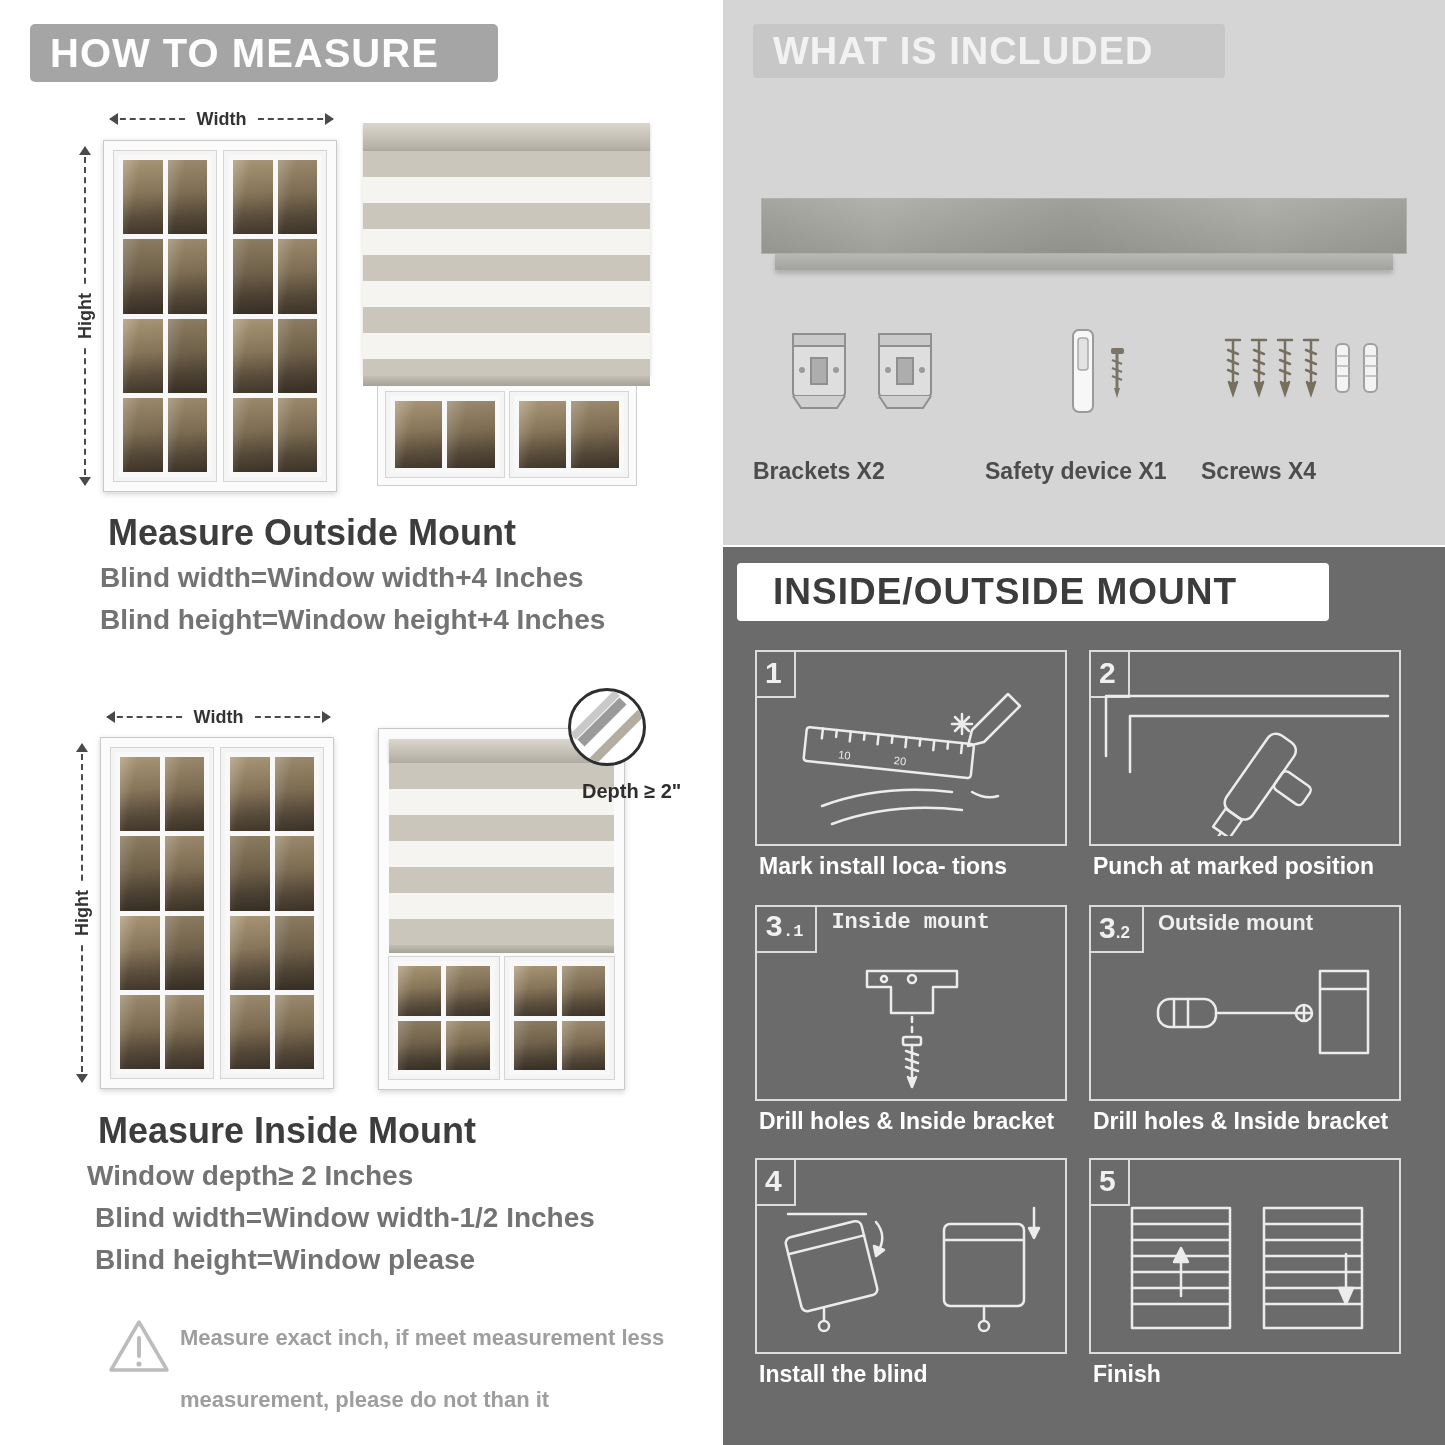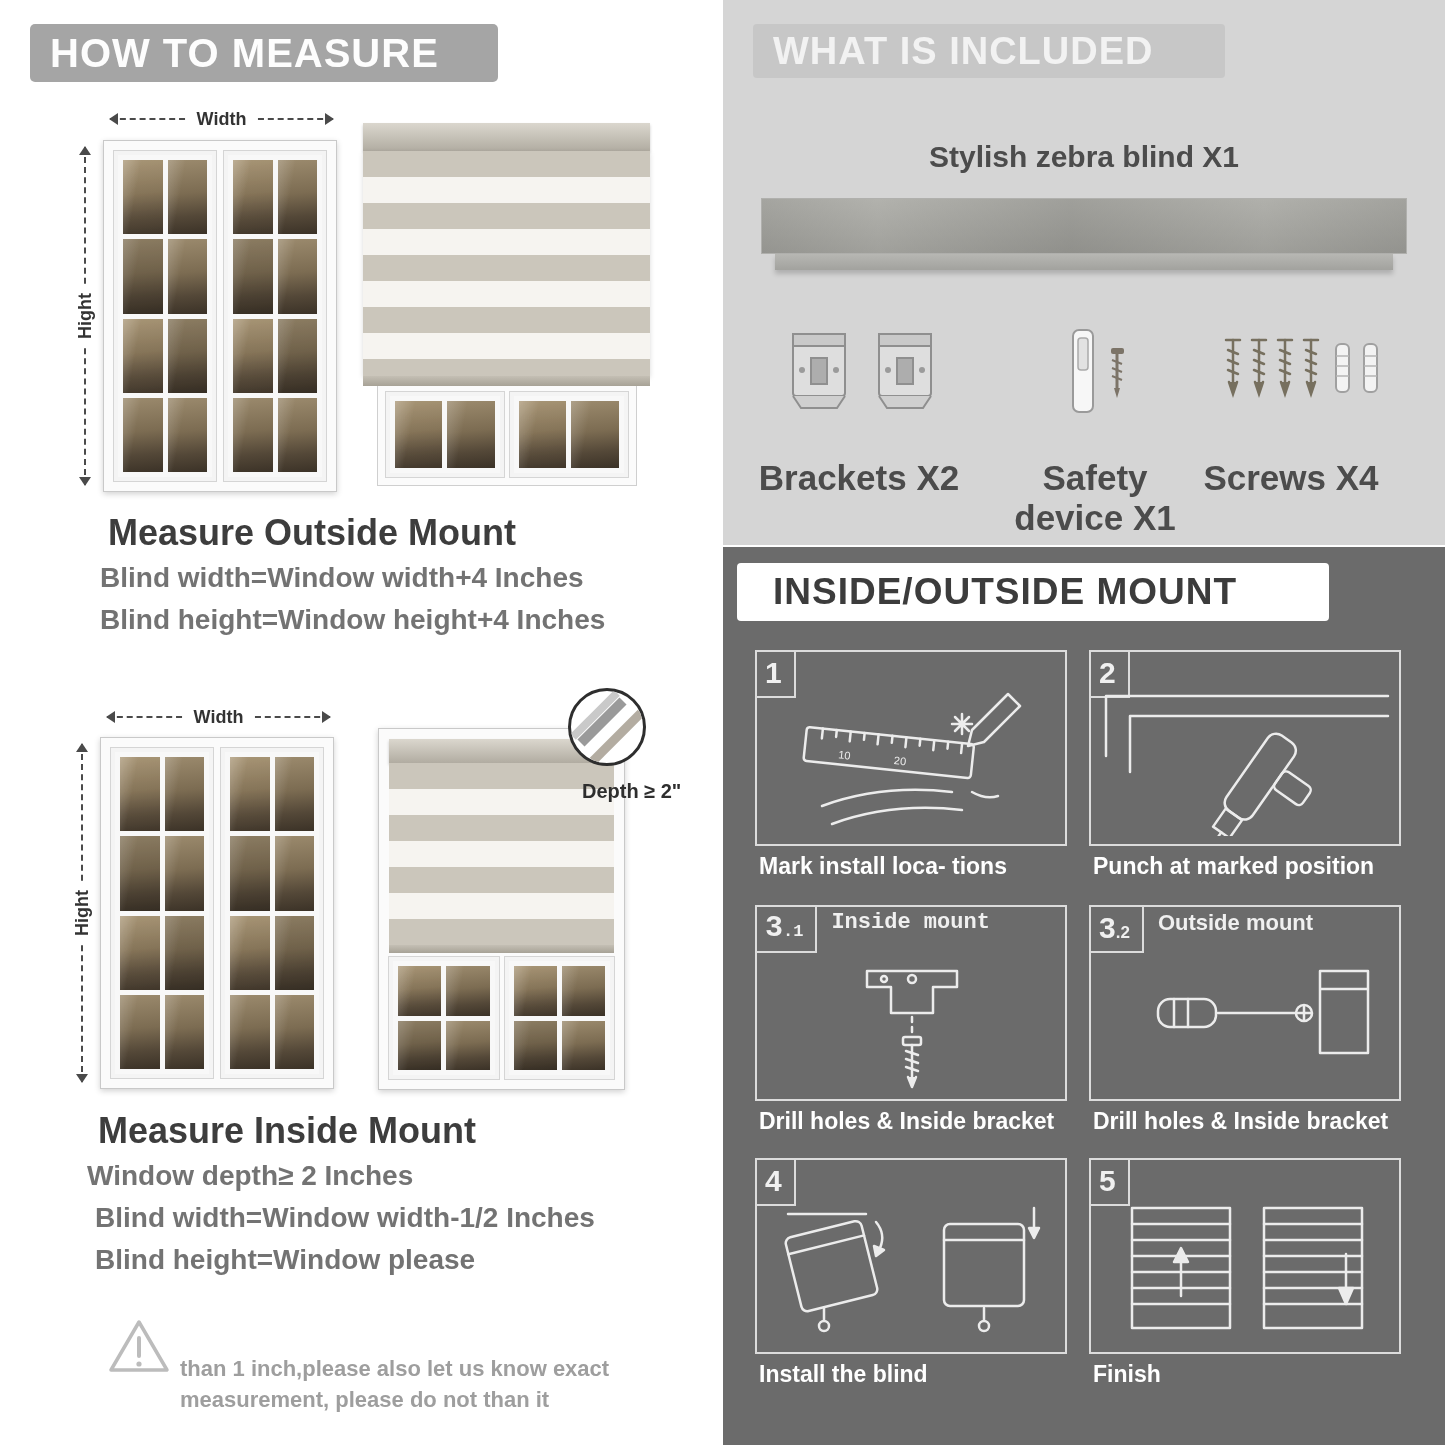--- a/index.html
+++ b/index.html
@@ -75,21 +75,21 @@
   
   .panel-light { position:absolute; left:723px; top:0; width:722px; height:545px; background:#d5d5d5; }
   .panel-dark  { position:absolute; left:723px; top:547px; width:722px; height:898px; background:#6b6b6b; }
   .product-title { position:absolute; left:0; top:140px; width:100%; text-align:center;
                    font-size:30px; font-weight:bold; color:#4c4c4c; }
   .rail-top { position:absolute; left:38px; top:198px; width:646px; height:56px; border:1px solid #b0b0ad; box-sizing:border-box;
               background:linear-gradient(90deg,#c8c8c5,#d8d8d5 18%,#c2c2bf 48%,#d6d6d3 78%,#c6c6c3),
                          linear-gradient(180deg,#d2d2cf,#bdbdba); background-blend-mode:multiply; }
   .rail-lip { position:absolute; left:52px; top:254px; width:618px; height:16px;
               background:linear-gradient(180deg,#b7b7b3,#a2a29e); box-shadow:0 4px 5px rgba(0,0,0,0.18); }
-  .item-label { position:absolute; top:458px; font-size:35px; font-weight:bold; color:#4c4c4c; text-align:center; }
+  .item-label { position:absolute; top:458px; font-size:23px; font-weight:bold; color:#4c4c4c; text-align:left; }
 
   
   .step { position:absolute; width:312px; height:196px; border:2px solid #dcdcdc; box-sizing:border-box; }
   .numcell { display:inline-block; border-right:2px solid #dcdcdc; border-bottom:2px solid #dcdcdc;
              padding:4px 12px 6px 8px; }
   .step .num { font-size:30px; font-weight:bold; color:#f0f0f0; }
   .step .sub { font-size:17px; font-weight:bold; color:#f0f0f0; }
   .step .stitle { font-size:22px; font-weight:bold; color:#f0f0f0; margin-left:14px; vertical-align:8px; }
   .art { position:absolute; left:5px; top:34px; width:300px; height:150px;
          stroke:#ececec; stroke-width:2.5; fill:none; stroke-linecap:round; stroke-linejoin:round; }
@@ -221,26 +221,25 @@
   <div class="h-dark" style="left:98px; top:1110px;">Measure Inside Mount</div>
   <div class="rule" style="left:87px; top:1160px;">Window depth≥ 2 Inches</div>
   <div class="rule" style="left:95px; top:1202px;">Blind width=Window width-1/2 Inches</div>
   <div class="rule" style="left:95px; top:1244px;">Blind height=Window please</div>
 
   <svg style="position:absolute; left:106px; top:1316px;" width="66" height="62" viewBox="0 0 66 62">
     <path d="M33,6 L61,54 L5,54 Z" fill="none" stroke="#bcbcbc" stroke-width="3.5" stroke-linejoin="round"></path>
     <line x1="33" y1="22" x2="33" y2="40" stroke="#bcbcbc" stroke-width="4" stroke-linecap="round"></line>
     <circle cx="33" cy="48" r="2.6" fill="#bcbcbc"></circle>
   </svg>
-  <div class="warn-text" style="left:180px; top:1353px;">than 1 inch,please also let us know exact</div>
+  <div class="warn-text" style="left:180px; top:1322px;">Measure exact inch, if meet measurement less</div>
   <div class="warn-text" style="left:180px; top:1384px;">measurement, please do not than it</div>
 
   <div class="panel-light">
     <div class="banner-light" style="left:30px; top:24px; width:452px; height:54px;">WHAT IS INCLUDED</div>
-    <div class="product-title">Stylish zebra blind X1</div>
 
     <div class="rail-top"></div>
     <div class="rail-lip"></div>
 
     <svg style="position:absolute; left:64px; top:328px;" width="64" height="88" viewBox="0 0 64 88">
       <rect x="6" y="6" width="52" height="62" rx="3" fill="#dedede" stroke="#8f8f8f" stroke-width="2"></rect>
       <rect x="6" y="6" width="52" height="12" fill="#c9c9c9" stroke="#8f8f8f" stroke-width="2"></rect>
       <rect x="24" y="30" width="16" height="26" fill="#adadad" stroke="#8f8f8f" stroke-width="2"></rect>
       <circle cx="15" cy="42" r="3" fill="#9b9b9b"></circle>
         <circle cx="49" cy="42" r="3" fill="#9b9b9b"></circle>

